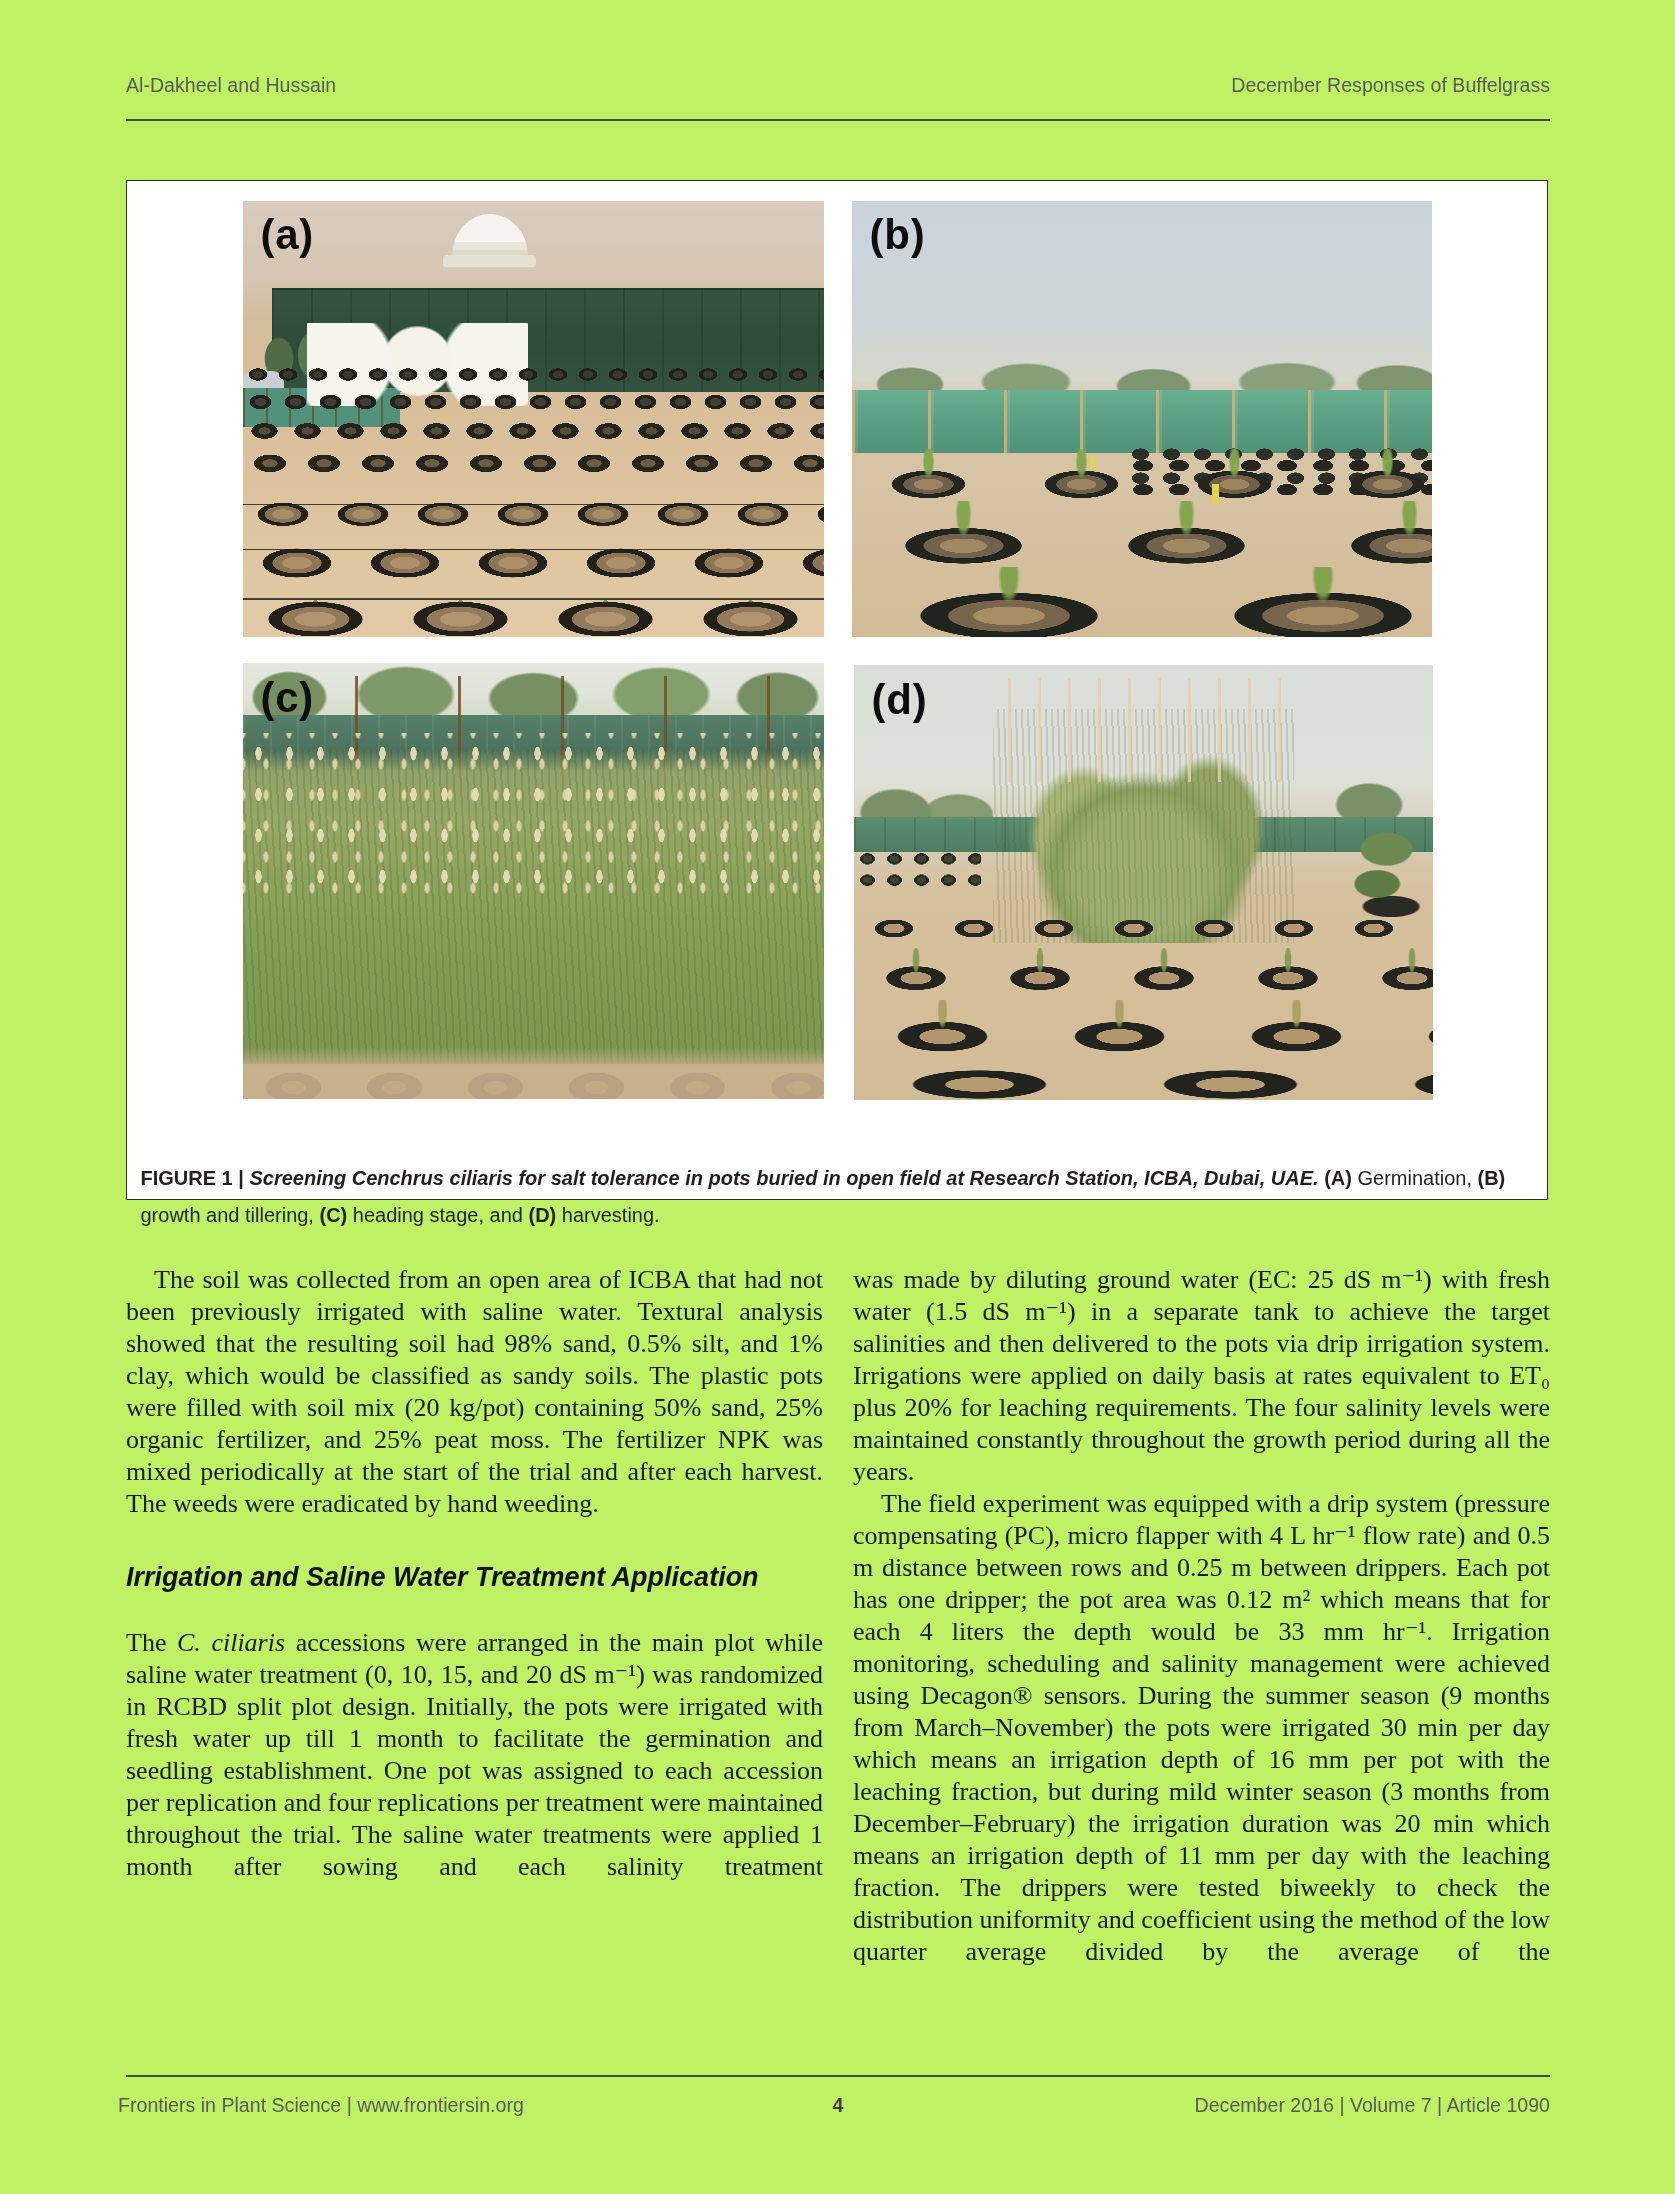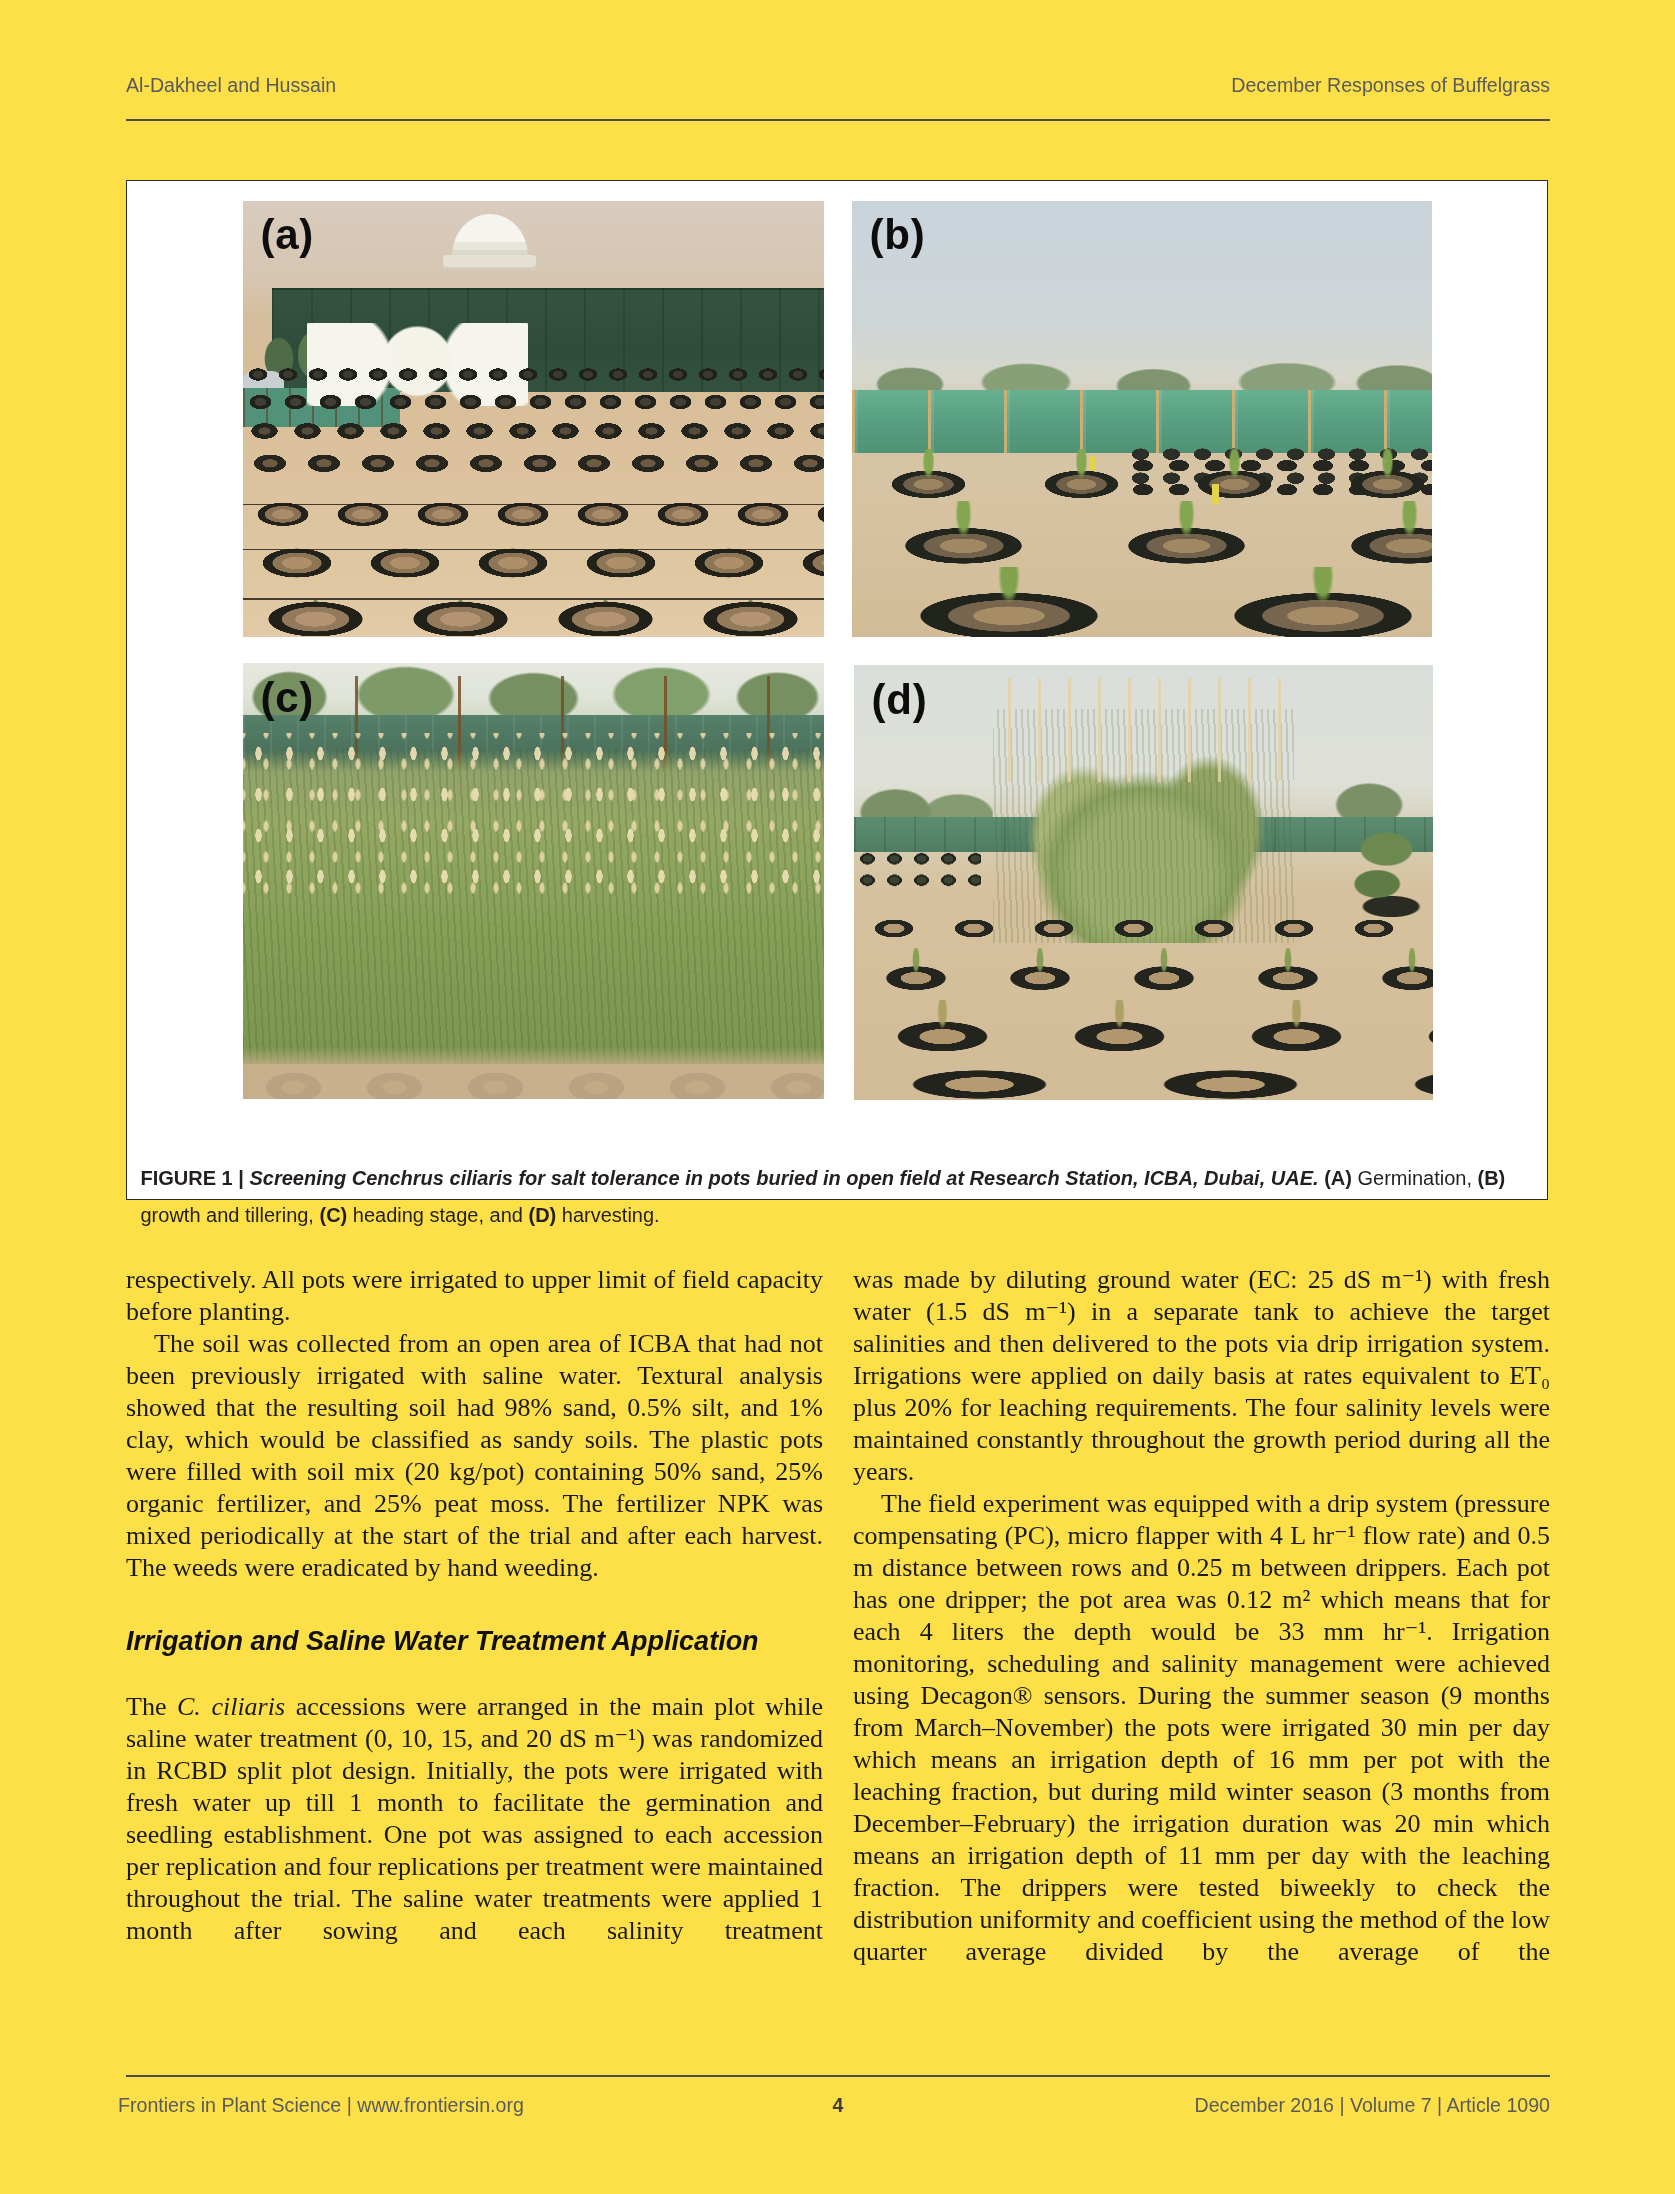--- a/index.html
+++ b/index.html
@@ -1,16 +1,16 @@
 <!DOCTYPE html>
 <html style="font-size:10.8px"><head>
 <meta charset="utf-8">
 <style>
   html,body{margin:0;padding:0;background:#9a9a9a;}
-  #page{position:relative;width:1676px;height:2194px;background:#fde047;overflow:hidden;
+  #page{position:relative;width:1676px;height:2194px;background:#bef264;overflow:hidden;
         font-family:"Liberation Serif","DejaVu Serif",serif;color:#1a1a1a;}
   
   .running{position:absolute;font-family:"Liberation Sans","DejaVu Sans",sans-serif;
            font-size:19.6px;color:#595a5c;white-space:nowrap;}
   #hdr-left{left:126px;top:74px;}
   #hdr-right{right:126px;top:74px;}
   .rule{position:absolute;left:126px;width:1424px;height:2px;background:#4b4b4d;}
   #hdr-rule{top:119px;}
   #ftr-rule{top:2075px;}
   #ftr-left{left:118px;top:2094px;}
@@ -257,21 +257,20 @@
       <div class="layer potband pd-f4"></div>
       <span class="panel-label">(d)</span>
     </div>
 
     <p id="figure-caption">
       <span class="cap-b">FIGURE 1 | </span><span class="cap-bi">Screening Cenchrus ciliaris for salt tolerance in pots buried in open field at Research Station, ICBA, Dubai, UAE. </span><span class="cap-b">(A)</span><span> Germination, </span><span class="cap-b">(B)</span><span> growth and tillering, </span><span class="cap-b">(C)</span><span> heading stage, and </span><span class="cap-b">(D)</span><span> harvesting.</span>
     </p>
   </div>
 
   <div class="col" id="col-left">
-    <p>respectively. All pots were irrigated to upper limit of field capacity before planting.</p>
     <p class="indent">The soil was collected from an open area of ICBA that had not been previously irrigated with saline water. Textural analysis showed that the resulting soil had 98% sand, 0.5% silt, and 1% clay, which would be classified as sandy soils. The plastic pots were filled with soil mix (20 kg/pot) containing 50% sand, 25% organic fertilizer, and 25% peat moss. The fertilizer NPK was mixed periodically at the start of the trial and after each harvest. The weeds were eradicated by hand weeding.</p>
     <h2 class="section">Irrigation and Saline Water Treatment Application</h2>
     <p class="cont"><span>The </span><span class="species">C. ciliaris</span><span> accessions were arranged in the main plot while saline water treatment (0, 10, 15, and 20 dS m⁻¹) was randomized in RCBD split plot design. Initially, the pots were irrigated with fresh water up till 1 month to facilitate the germination and seedling establishment. One pot was assigned to each accession per replication and four replications per treatment were maintained throughout the trial. The saline water treatments were applied 1 month after sowing and each salinity treatment</span></p>
   </div>
 
   <div class="col" id="col-right">
     <p class="cont-first">was made by diluting ground water (EC: 25 dS m⁻¹) with fresh water (1.5 dS m⁻¹) in a separate tank to achieve the target salinities and then delivered to the pots via drip irrigation system. Irrigations were applied on daily basis at rates equivalent to ET₀ plus 20% for leaching requirements. The four salinity levels were maintained constantly throughout the growth period during all the years.</p>
     <p class="indent cont">The field experiment was equipped with a drip system (pressure compensating (PC), micro flapper with 4 L hr⁻¹ flow rate) and 0.5 m distance between rows and 0.25 m between drippers. Each pot has one dripper; the pot area was 0.12 m² which means that for each 4 liters the depth would be 33 mm hr⁻¹. Irrigation monitoring, scheduling and salinity management were achieved using Decagon® sensors. During the summer season (9 months from March–November) the pots were irrigated 30 min per day which means an irrigation depth of 16 mm per pot with the leaching fraction, but during mild winter season (3 months from December–February) the irrigation duration was 20 min which means an irrigation depth of 11 mm per day with the leaching fraction. The drippers were tested biweekly to check the distribution uniformity and coefficient using the method of the low quarter average divided by the average of the</p>
   </div>
 

